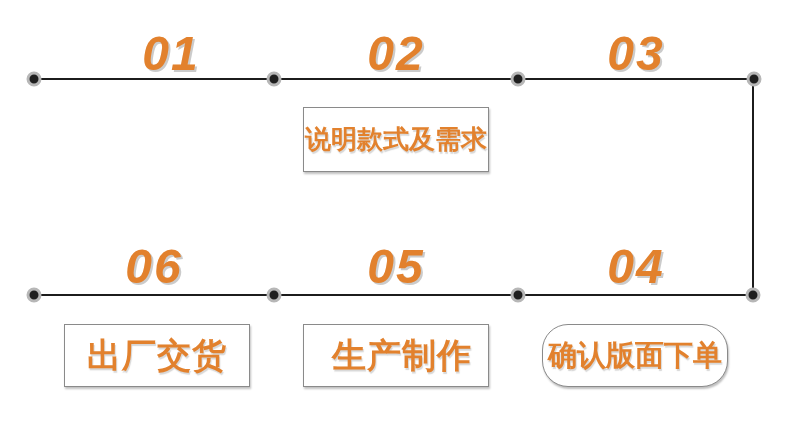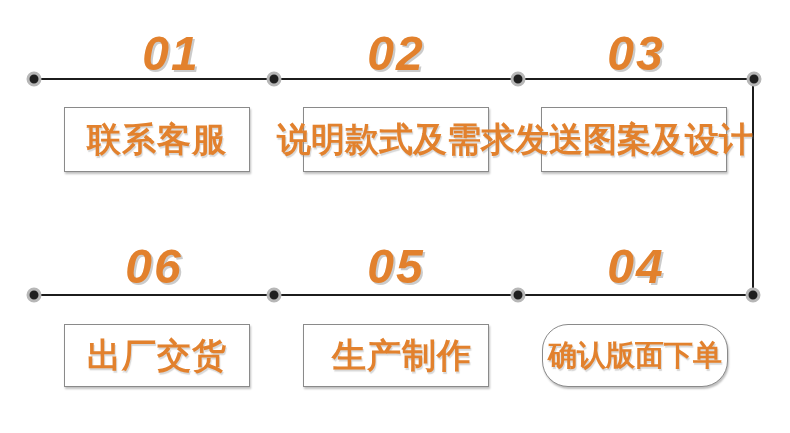--- a/index.html
+++ b/index.html
@@ -45,21 +45,21 @@
   }
   .row1-box{top:107px;height:65px;}
   .row2-box{top:324px;height:63px;}
   .step-box span{
     color:var(--accent);font-weight:700;white-space:nowrap;
     font-family:"Liberation Sans",sans-serif;
     text-shadow:1px 2px 1px rgba(140,140,140,0.35);
   }
   .fs34 span{font-size:34px;letter-spacing:1px;}
   .fs29 span{font-size:29px;}
-  .fs26 span{font-size:34px;}
+  .fs26 span{font-size:26px;}
 </style>
 </head>
 <body>
 
 <div class="slide">
 
   <div class="hline hline-top"></div>
   <div class="hline hline-bottom"></div>
   <div class="vline"></div>
 
@@ -74,28 +74,22 @@
   <div class="dot" style="left:753px;top:295px;"></div>
 
   <div class="num row1-num" style="left:171px;">01</div>
   <div class="num row1-num" style="left:396px;">02</div>
   <div class="num row1-num" style="left:636px;">03</div>
 
   <div class="num row2-num" style="left:154px;">06</div>
   <div class="num row2-num" style="left:396px;text-align:center;">05</div>
   <div class="num row2-num" style="left:636px;">04</div>
 
-  <div class="step-box row1-box fs34" style="left:64px;">
-    <span>联系客服</span>
-  </div>
   <div class="step-box row1-box fs26" style="left:303px;">
     <span>说明款式及需求</span>
-  </div>
-  <div class="step-box row1-box fs26" style="left:541px;">
-    <span>发送图案及设计</span>
   </div>
 
   <div class="step-box row2-box fs34" style="left:64px;">
     <span>出厂交货</span>
   </div>
   <div class="step-box row2-box fs34" style="left:303px;padding-left:12px;">
     <span>生产制作</span>
   </div>
   <div class="step-box row2-box fs29" style="left:542px;border-radius:26px;">
     <span>确认版面下单</span>

